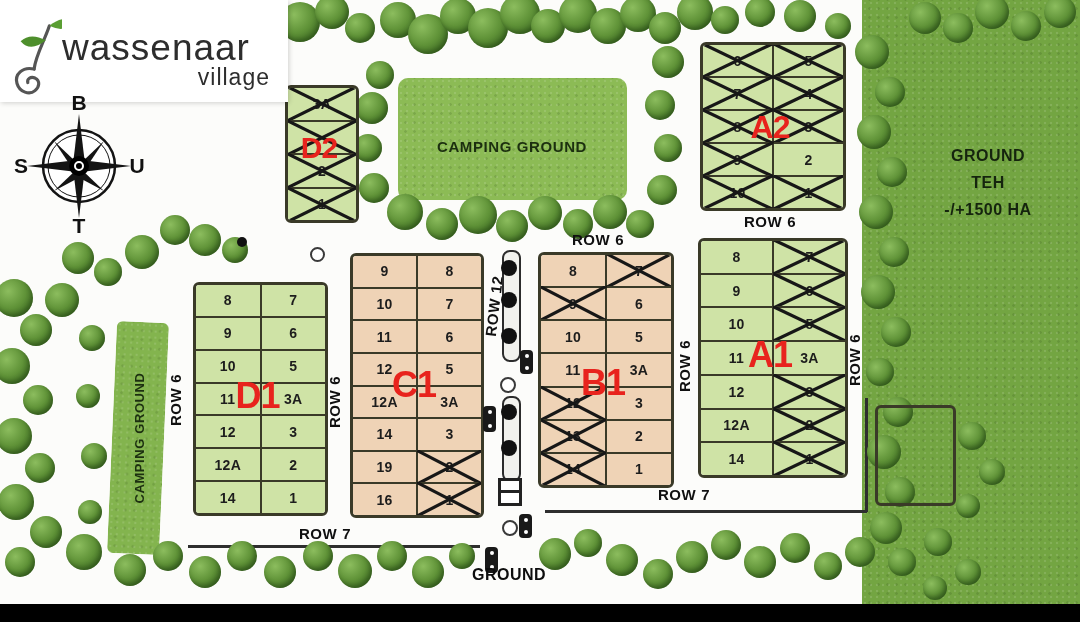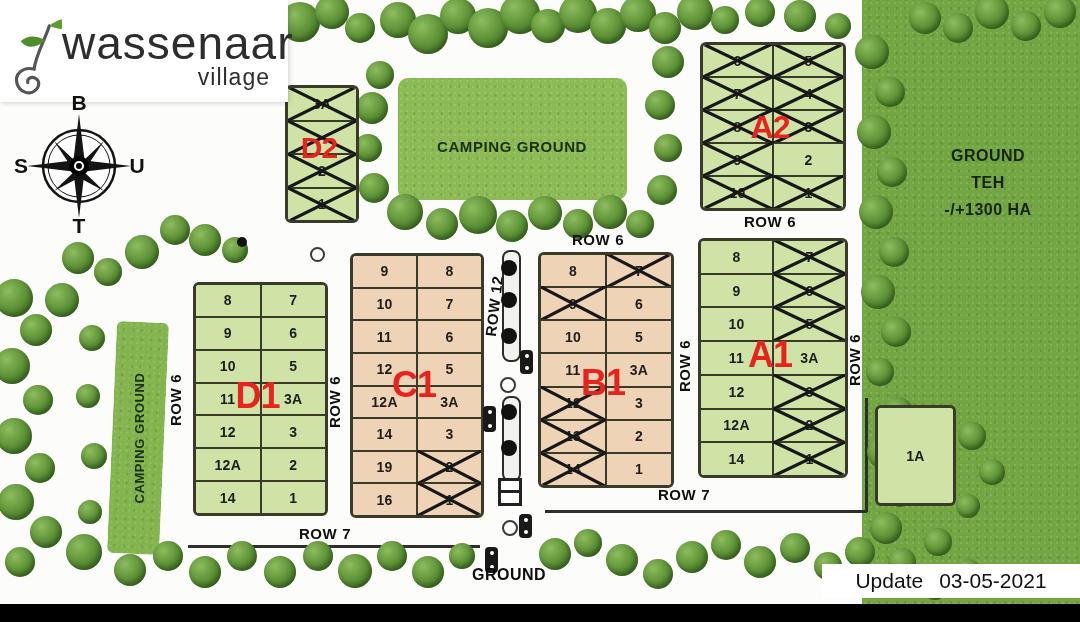--- a/index.html
+++ b/index.html
@@ -52,21 +52,21 @@
   .post::before{top:4px;}
   .post::after{bottom:4px;}
   .small-circle{position:absolute;z-index:6;background:#fff;border:2px solid #3a3a3a;border-radius:50%;}
   .dot{position:absolute;z-index:6;background:#111;border-radius:50%;}
   .guard{position:absolute;z-index:6;width:18px;height:22px;background:#fff;border:3px solid #222;}
   .guard::after{content:"";position:absolute;left:0;right:0;top:42%;height:3px;background:#222;}
 
   
   #logo-box{position:absolute;left:0;top:0;width:288px;height:102px;background:#fff;z-index:7;
             box-shadow:1px 1px 5px rgba(0,0,0,.18);}
-  #brand-title{position:absolute;left:62px;top:16px;font-size:46px;color:#2d2d2d;letter-spacing:1px;z-index:8;text-align:right;}
+  #brand-title{position:absolute;left:62px;top:27px;font-size:37px;color:#2d2d2d;letter-spacing:1px;z-index:8;text-align:right;}
   #brand-sub{position:absolute;left:0;top:64px;width:270px;text-align:right;font-size:23px;color:#2d2d2d;
              letter-spacing:1px;z-index:8;}
   #plant{position:absolute;left:8px;top:12px;z-index:8;}
 
   #compass{position:absolute;left:14px;top:94px;z-index:7;}
   #compass text{font-family:"Liberation Sans",sans-serif;font-size:21px;font-weight:700;fill:#111;}
 
   #masuk{position:absolute;left:470px;top:566px;width:78px;text-align:center;z-index:6;
          font-size:16px;font-weight:700;color:#0d0d0d;letter-spacing:.5px;}
 
@@ -87,21 +87,21 @@
   <div id="camp-left" class="grass"></div>
 
   <div class="road-line" style="left:545px;top:510px;width:322px;height:2.5px;"></div>
   <div class="road-line" style="left:865px;top:398px;width:2.5px;height:114px;"></div>
   <div class="road-line" style="left:188px;top:545px;width:292px;height:2.5px;"></div>
 
   <div class="map-text" style="left:512px;top:146px;transform:translate(-50%,-50%);font-size:15px;letter-spacing:.6px;">CAMPING GROUND</div>
   <div class="map-text" style="left:139px;top:438px;transform:translate(-50%,-50%) rotate(-90deg);font-size:13px;letter-spacing:.6px;">CAMPING GROUND</div>
   <div id="kebun">
     <div>GROUND TEH</div>
-    <div>-/+1300 HA</div>
+    <div>-/+1500 HA</div>
   </div>
 
   <div class="row-label vert" style="left:175px;top:400px;">ROW 6</div>
   <div class="row-label vert" style="left:334px;top:402px;">ROW 6</div>
   <div class="row-label" style="left:325px;top:533px;">ROW 7</div>
   <div class="row-label tilt" style="left:494px;top:306px;">ROW 12</div>
   <div class="row-label" style="left:598px;top:239px;">ROW 6</div>
   <div class="row-label vert" style="left:684px;top:366px;">ROW 6</div>
   <div class="row-label" style="left:684px;top:494px;">ROW 7</div>
   <div class="row-label" style="left:770px;top:221px;">ROW 6</div>
@@ -150,24 +150,20 @@
       <polygon points="90,97 68,76 62,82"></polygon>
     </g>
     <circle cx="65" cy="72" r="10" fill="#000"></circle>
     <circle cx="65" cy="72" r="4" fill="#000" stroke="#fff" stroke-width="2"></circle>
     <text x="65" y="16" text-anchor="middle">B</text>
     <text x="7" y="79" text-anchor="middle">S</text>
     <text x="123" y="79" text-anchor="middle">U</text>
     <text x="65" y="139" text-anchor="middle">T</text>
   </svg>
 
-  <div id="update-box">
-    <span>Update</span>
-    <span>03-05-2021</span>
-  </div>
   <div id="bottom-bar"></div>
 
 <div class="block" style="left: 285px; top: 85px; width: 68px; height: 132px;">
       <div class="col">
         <div class="cell green">
           <span class="num">3A</span>
           <svg viewBox="0 0 100 100" preserveAspectRatio="none" class="cross">
             <line x1="2" y1="2" x2="98" y2="98" vector-effect="non-scaling-stroke"></line>
             <line x1="2" y1="98" x2="98" y2="2" vector-effect="non-scaling-stroke"></line>
           </svg>
@@ -518,23 +514,20 @@
           <svg viewBox="0 0 100 100" preserveAspectRatio="none" class="cross">
             <line x1="2" y1="2" x2="98" y2="98" vector-effect="non-scaling-stroke"></line>
             <line x1="2" y1="98" x2="98" y2="2" vector-effect="non-scaling-stroke"></line>
           </svg>
         </div>
       </div>
     </div>
     <div class="red-label" style="left: 770px; top: 355px; font-size: 36px;">A1</div>
     <div class="block" style="left: 875px; top: 405px; width: 75px; height: 95px;">
       <div class="col">
-        <div class="cell green">
-          <span class="num">1A</span>
-        </div>
       </div>
     </div>
     <div class="tree" style="left: 280px; top: 2px; width: 40px; height: 40px;"></div>
     <div class="tree" style="left: 315px; top: -5px; width: 34px; height: 34px;"></div>
     <div class="tree" style="left: 345px; top: 13px; width: 30px; height: 30px;"></div>
     <div class="tree" style="left: 380px; top: 2px; width: 36px; height: 36px;"></div>
     <div class="tree" style="left: 408px; top: 14px; width: 40px; height: 40px;"></div>
     <div class="tree" style="left: 440px; top: -2px; width: 36px; height: 36px;"></div>
     <div class="tree" style="left: 468px; top: 8px; width: 40px; height: 40px;"></div>
     <div class="tree" style="left: 500px; top: -6px; width: 40px; height: 40px;"></div>

